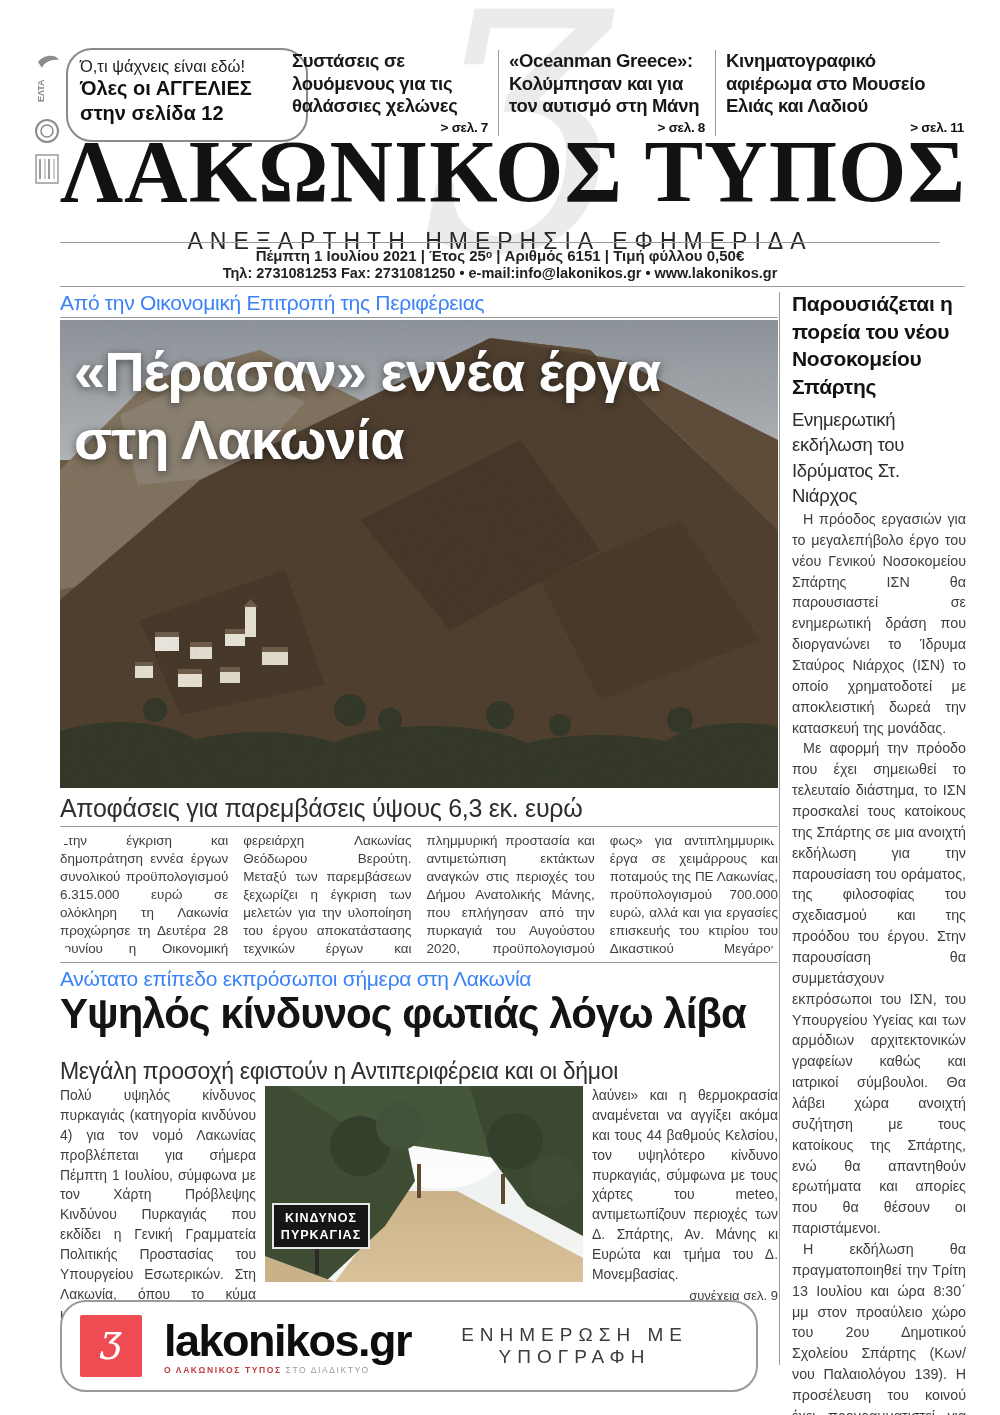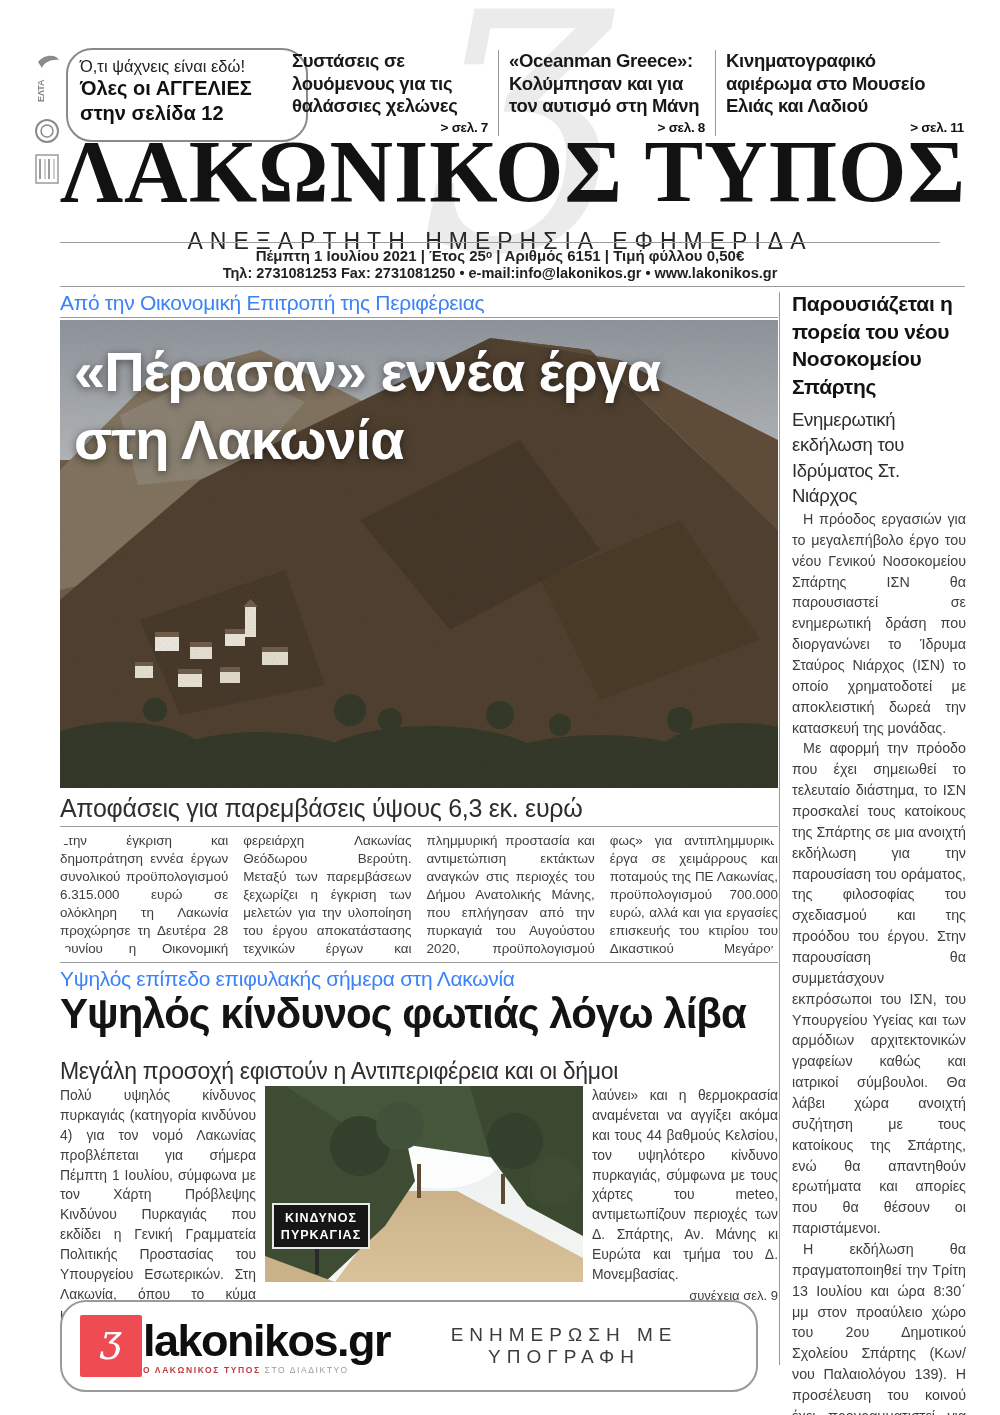--- a/index.html
+++ b/index.html
@@ -40,21 +40,21 @@
   
   .fire-headline{left:60px;top:990px;width:718px;font-size:42px;font-weight:700;letter-spacing:-1px;color:#141414;z-index:2;}
   .fire-body{left:60px;top:1086px;width:718px;display:flex;gap:9px;z-index:2;}
   .fire-col{font-size:13.9px;line-height:1.43;text-align:justify;color:#3e3e3e;}
   .fire-photo{width:318px;height:196px;flex:0 0 auto;background:#cfd8d2;}
   
   .footer-banner{left:60px;top:1300px;width:698px;height:92px;border:2px solid #9a9a9a;
       display:flex;align-items:center;padding:0 18px;box-sizing:border-box;z-index:2;background:#fff;}
   .logo-sq{width:62px;height:62px;background:#ee4b52;border-radius:2px;display:flex;align-items:center;
       justify-content:center;color:#fff;font-family:"DejaVu Serif",serif;font-style:italic;font-size:38px;flex:0 0 auto;}
-  .logo-txt{margin-left:1px;}
+  .logo-txt{margin-left:22px;}
   .logo-main{font-size:45px;font-weight:700;letter-spacing:-1.5px;color:#0e0e0e;line-height:1.0;}
   .logo-tag{font-size:8.5px;letter-spacing:1.6px;margin-top:2px;}
   .logo-tag .b{color:#c03a40;font-weight:700;}
   .logo-tag .g{color:#9a9a9a;}
   .slogan{flex:1;text-align:center;font-size:19px;letter-spacing:6px;color:#3c3c3c;font-weight:500;}
   
   .vrule-main{left:779px;top:292px;width:1px;height:1073px;background:#9a9a9a;z-index:2;}
   .sidebar{left:792px;top:290px;width:174px;z-index:2;}
   .sb-title{font-size:21px;font-weight:700;line-height:1.32;color:#131313;letter-spacing:-0.3px;}
   .sb-sub{font-size:18.5px;font-weight:400;line-height:1.38;color:#2e2e2e;margin-top:6px;max-width:135px;letter-spacing:-0.3px;}
@@ -187,21 +187,21 @@
     <div class="col">Στην έγκριση και δημοπράτηση εννέα έργων συνολικού προϋπολογισμού 6.315.000 ευρώ σε ολόκληρη τη Λακωνία προχώρησε τη Δευτέρα 28 Ιουνίου η Οικονομική Επιτροπή της Περιφέρειας Πελοποννήσου, μετά από εισήγηση του αντιπερι-</div>
     <div class="col">φερειάρχη Λακωνίας Θεόδωρου Βερούτη. Μεταξύ των παρεμβάσεων ξεχωρίζει η έγκριση των μελετών για την υλοποίηση του έργου αποκατάστασης τεχνικών έργων και καθαρισμού κοίτης και πρανών υδατορεμάτων για αντι-</div>
     <div class="col">πλημμυρική προστασία και αντιμετώπιση εκτάκτων αναγκών στις περιοχές του Δήμου Ανατολικής Μάνης, που επλήγησαν από την πυρκαγιά του Αυγούστου 2020, προϋπολογισμού 800.000 ευρώ. Ακόμα, δόθηκε το «πράσινο</div>
     <div class="col">
       <span>φως» για αντιπλημμυρικά έργα σε χειμάρρους και ποταμούς της ΠΕ Λακωνίας, προϋπολογισμού 700.000 ευρώ, αλλά και για εργασίες επισκευής του κτιρίου του Δικαστικού Μεγάρου Σπάρτης, προϋπολογισμού 265.000 ευρώ.</span>
       
     </div>
   </div>
   <div class="abs rule" style="left:60px;top:962px;width:718px;"></div>
 
-  <div class="abs kicker" style="left:60px;top:967px;width:718px;">Υψηλός επίπεδο επιφυλακής σήμερα στη Λακωνία</div>
+  <div class="abs kicker" style="left:60px;top:967px;width:718px;">Ανώτατο επίπεδο εκπρόσωποι σήμερα στη Λακωνία</div>
   <div class="abs fire-headline">Υψηλός κίνδυνος φωτιάς λόγω λίβα</div>
   <div class="abs subhead" style="left:60px;top:1058px;width:718px;font-size:23px;">Μεγάλη προσοχή εφιστούν η Αντιπεριφέρεια και οι δήμοι</div>
 
   <div class="abs fire-body">
     <div class="fire-col" style="width:196px;">Πολύ υψηλός κίνδυνος πυρκαγιάς (κατηγορία κινδύνου 4) για τον νομό Λακωνίας προβλέπεται για σήμερα Πέμπτη 1 Ιουλίου, σύμφωνα με τον Χάρτη Πρόβλεψης Κινδύνου Πυρκαγιάς που εκδίδει η Γενική Γραμματεία Πολιτικής Προστασίας του Υπουργείου Εσωτερικών. Στη Λακωνία, όπου το κύμα καύσωνα «επε-</div>
     <div class="fire-photo">
       <svg width="318" height="196" viewBox="0 0 318 196" preserveAspectRatio="none">
         <defs>
           <linearGradient id="sky2" x1="0" y1="0" x2="0" y2="1">
             <stop offset="0" stop-color="#e8eef0"></stop>

